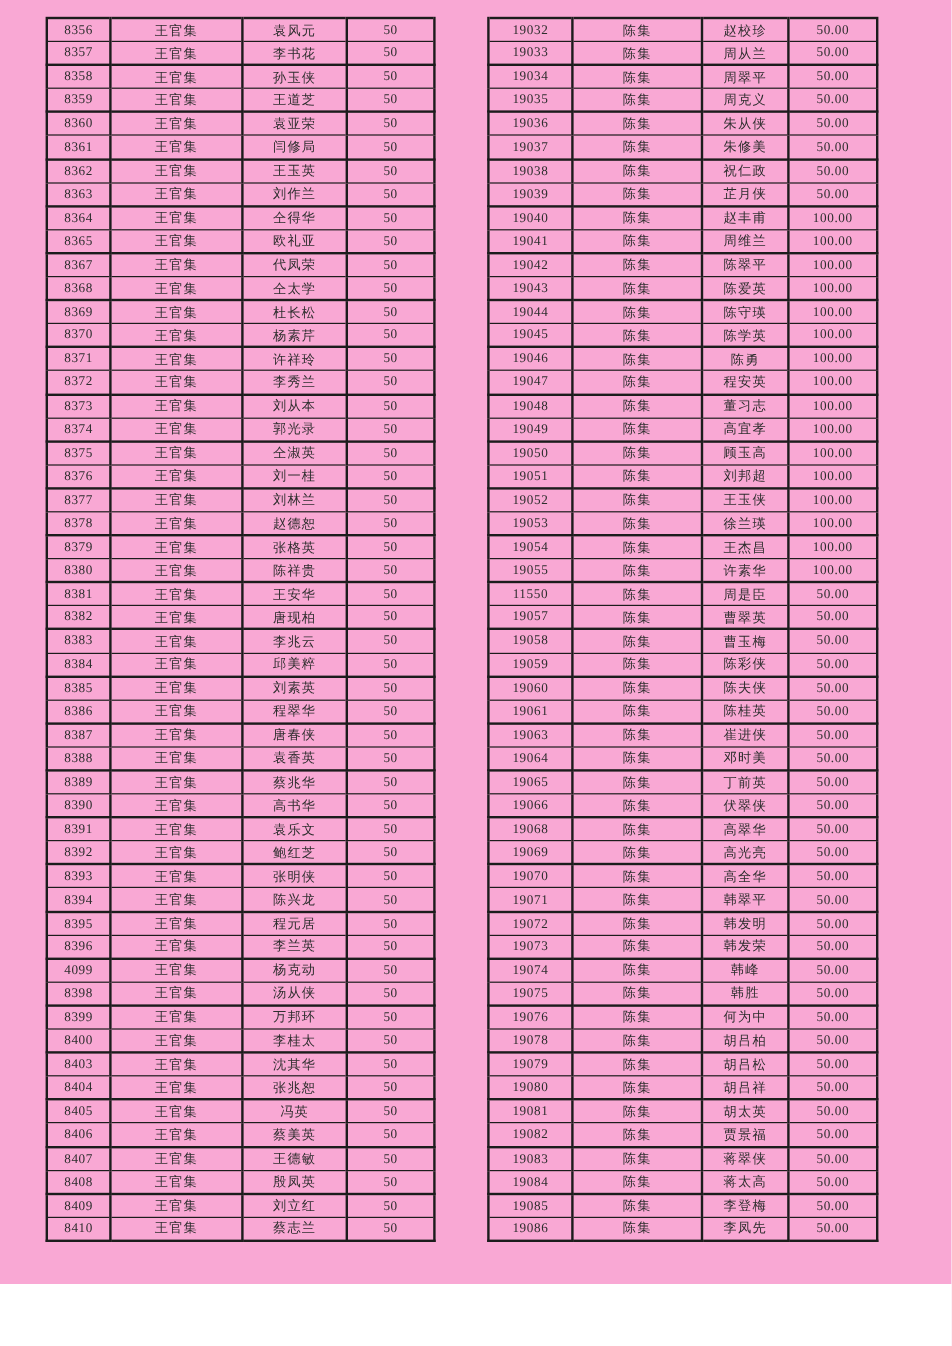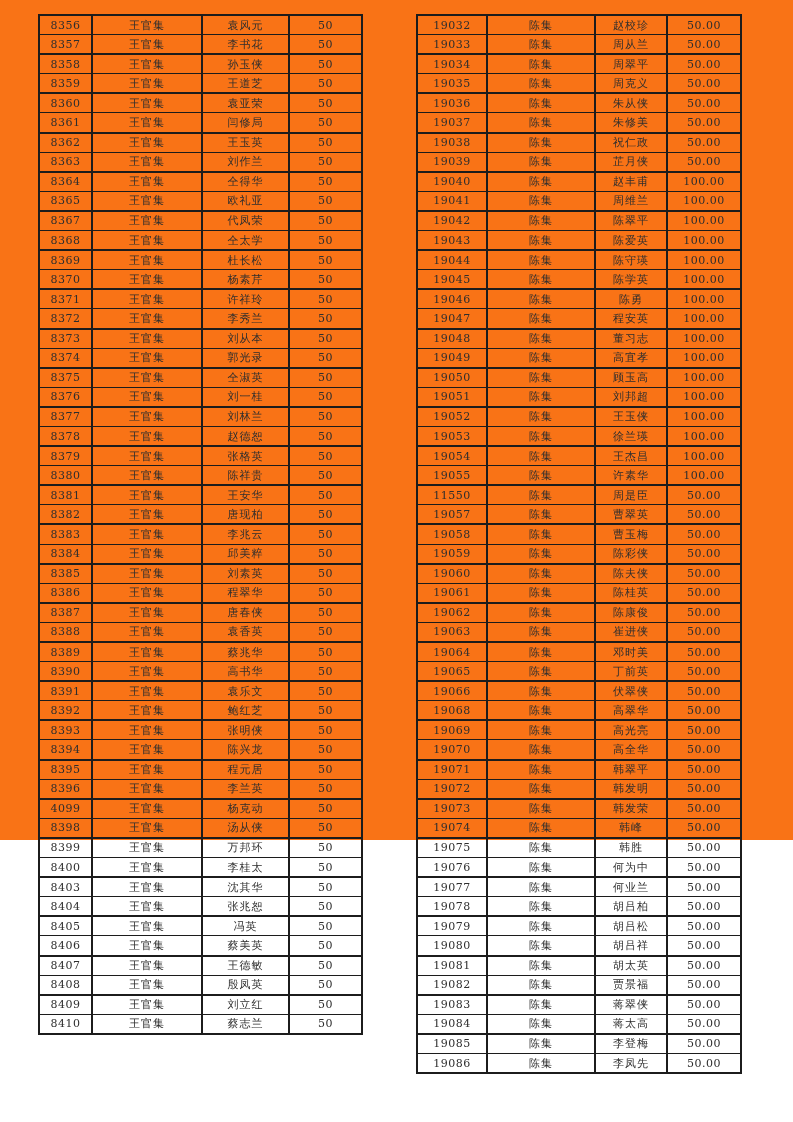--- a/index.html
+++ b/index.html
@@ -6,32 +6,33 @@
   html, body {
     width: 793px; height: 1122px;
     background: #ffffff;
     font-family: "DejaVu Serif", "Liberation Serif", serif;
     position: relative;
     overflow: hidden;
   }
   .page {
     position: absolute;
     left: 0; top: 0;
-    width: 793px; height: 840px;
-    background: #f97316;
+    width: 793px; height: 1070px;
+    background: #f9a8d4;
+    font-family: Liberation Serif, serif;
   }
   table.grid {
     position: absolute;
     top: 14px;
     border-collapse: collapse;
     table-layout: fixed;
     border: 2px solid #1c1c1c;
   }
   table.grid.left  { left: 38px;  width: 323px; }
-  table.grid.right { left: 416px; width: 324px; }
+  table.grid.right { left: 406px; width: 324px; }
   table.grid td {
     border: solid #1c1c1c;
     border-width: 1px 2px;
     height: 19.6px;
     padding: 0 2px;
     text-align: center;
     vertical-align: middle;
     font-size: 11px;
     color: #2e2e2e;
     letter-spacing: 1px;
@@ -552,26 +553,20 @@
           <td>陈夫侠</td>
           <td class="num">50.00</td>
         </tr>
         <tr>
           <td class="num">19061</td>
           <td>陈集</td>
           <td>陈桂英</td>
           <td class="num">50.00</td>
         </tr>
         <tr>
-          <td class="num">19062</td>
-          <td>陈集</td>
-          <td>陈康俊</td>
-          <td class="num">50.00</td>
-        </tr>
-        <tr>
           <td class="num">19063</td>
           <td>陈集</td>
           <td>崔进侠</td>
           <td class="num">50.00</td>
         </tr>
         <tr>
           <td class="num">19064</td>
           <td>陈集</td>
           <td>邓时美</td>
           <td class="num">50.00</td>
@@ -633,26 +628,20 @@
         <tr>
           <td class="num">19075</td>
           <td>陈集</td>
           <td>韩胜</td>
           <td class="num">50.00</td>
         </tr>
         <tr>
           <td class="num">19076</td>
           <td>陈集</td>
           <td>何为中</td>
-          <td class="num">50.00</td>
-        </tr>
-        <tr>
-          <td class="num">19077</td>
-          <td>陈集</td>
-          <td>何业兰</td>
           <td class="num">50.00</td>
         </tr>
         <tr>
           <td class="num">19078</td>
           <td>陈集</td>
           <td>胡吕柏</td>
           <td class="num">50.00</td>
         </tr>
         <tr>
           <td class="num">19079</td>

